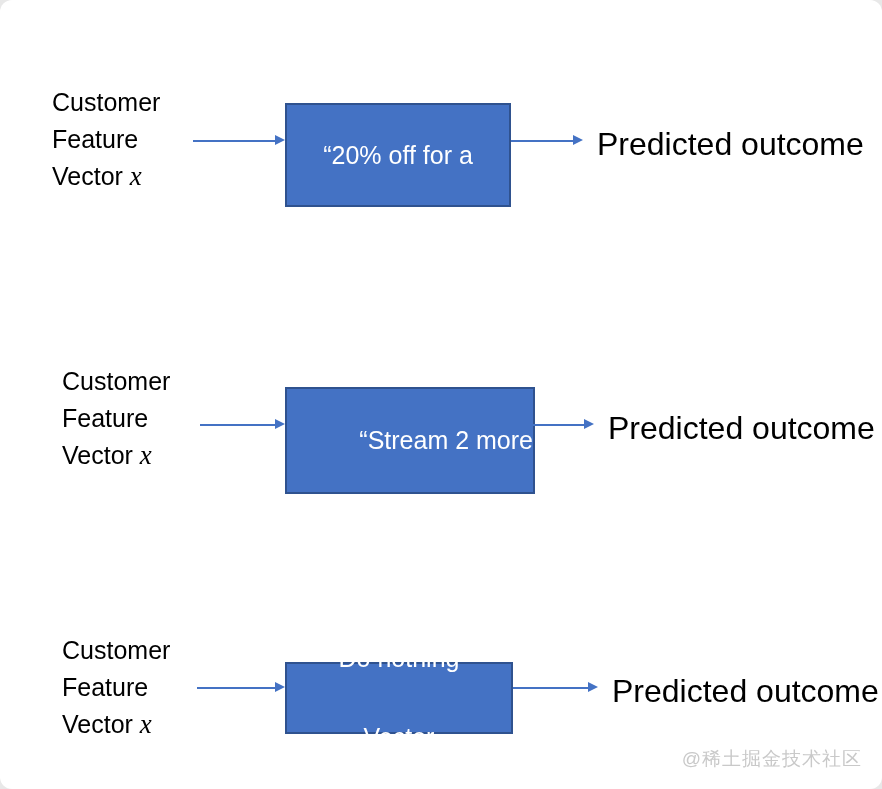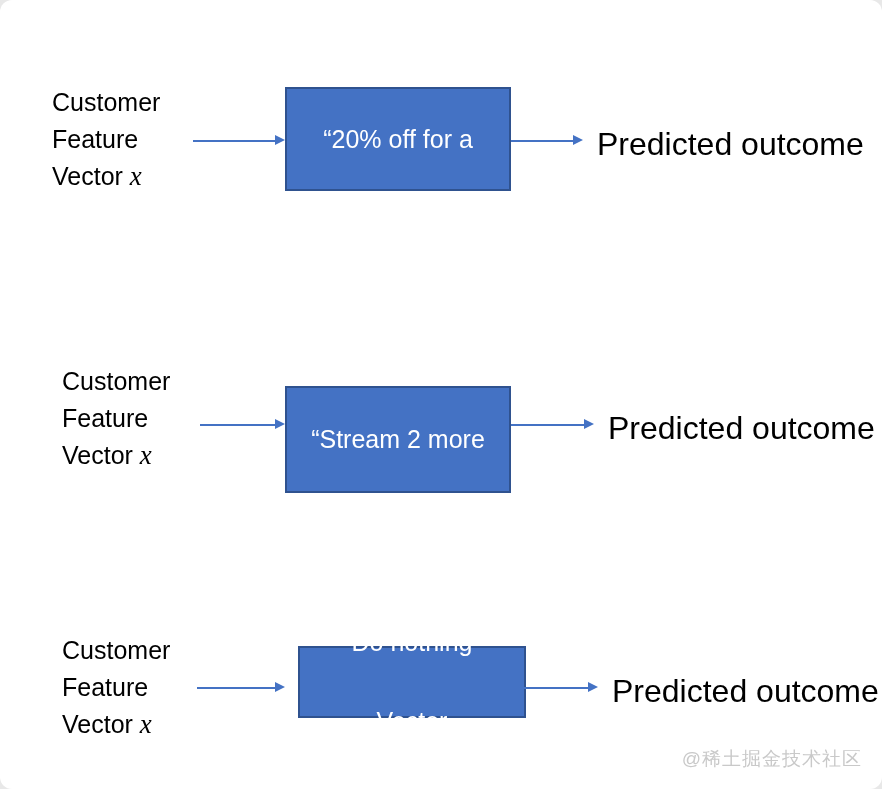--- a/index.html
+++ b/index.html
@@ -42,20 +42,21 @@
     border:2.5px solid var(--box-border);
     box-sizing:border-box;
     display:flex;
     flex-direction:column;
     align-items:center;
     justify-content:center;
     text-align:center;
     color:var(--box-text);
     font-size:25px;
     line-height:37px;
+    margin-top:16px;
   }
   .outcome-label{
     position:absolute;
     font-size:32px;
     color:var(--label-text);
     white-space:nowrap;
   }
   .arrow{
     position:absolute;
     height:16px;
@@ -86,27 +87,27 @@
   }
   
   .label-r1 {left:52px;  top:84px;}
   .ain-r1   {left:193px; top:133px; width:92px;}
   .box-r1   {left:285px; top:87px;  width:226px; height:104px;}
   .aout-r1  {left:511px; top:133px; width:72px;}
   .out-r1   {left:597px; top:126px;}
   
   .label-r2 {left:62px;  top:363px;}
   .ain-r2   {left:200px; top:417px; width:85px;}
-  .box-r2   {left:285px; top:386px; width:226px; height:107px;}
+  .box-r2   {left:285px; top:371px; width:250px; height:107px;align-items:flex-end;}
   .aout-r2  {left:511px; top:417px; width:83px;}
   .out-r2   {left:608px; top:410px;}
   
   .label-r3 {left:62px;  top:632px;}
   .ain-r3   {left:197px; top:680px; width:88px;}
-  .box-r3   {left:298px; top:646px; width:228px; height:72px;gap:42px;}
+  .box-r3   {left:285px; top:646px; width:228px; height:72px;gap:42px;}
   .aout-r3  {left:513px; top:680px; width:85px;}
   .out-r3   {left:612px; top:673px;}
 </style>
 </head>
 <body>
 
 <div class="canvas">
 
   <div class="input-label label-r1">
     <div>Customer</div>

